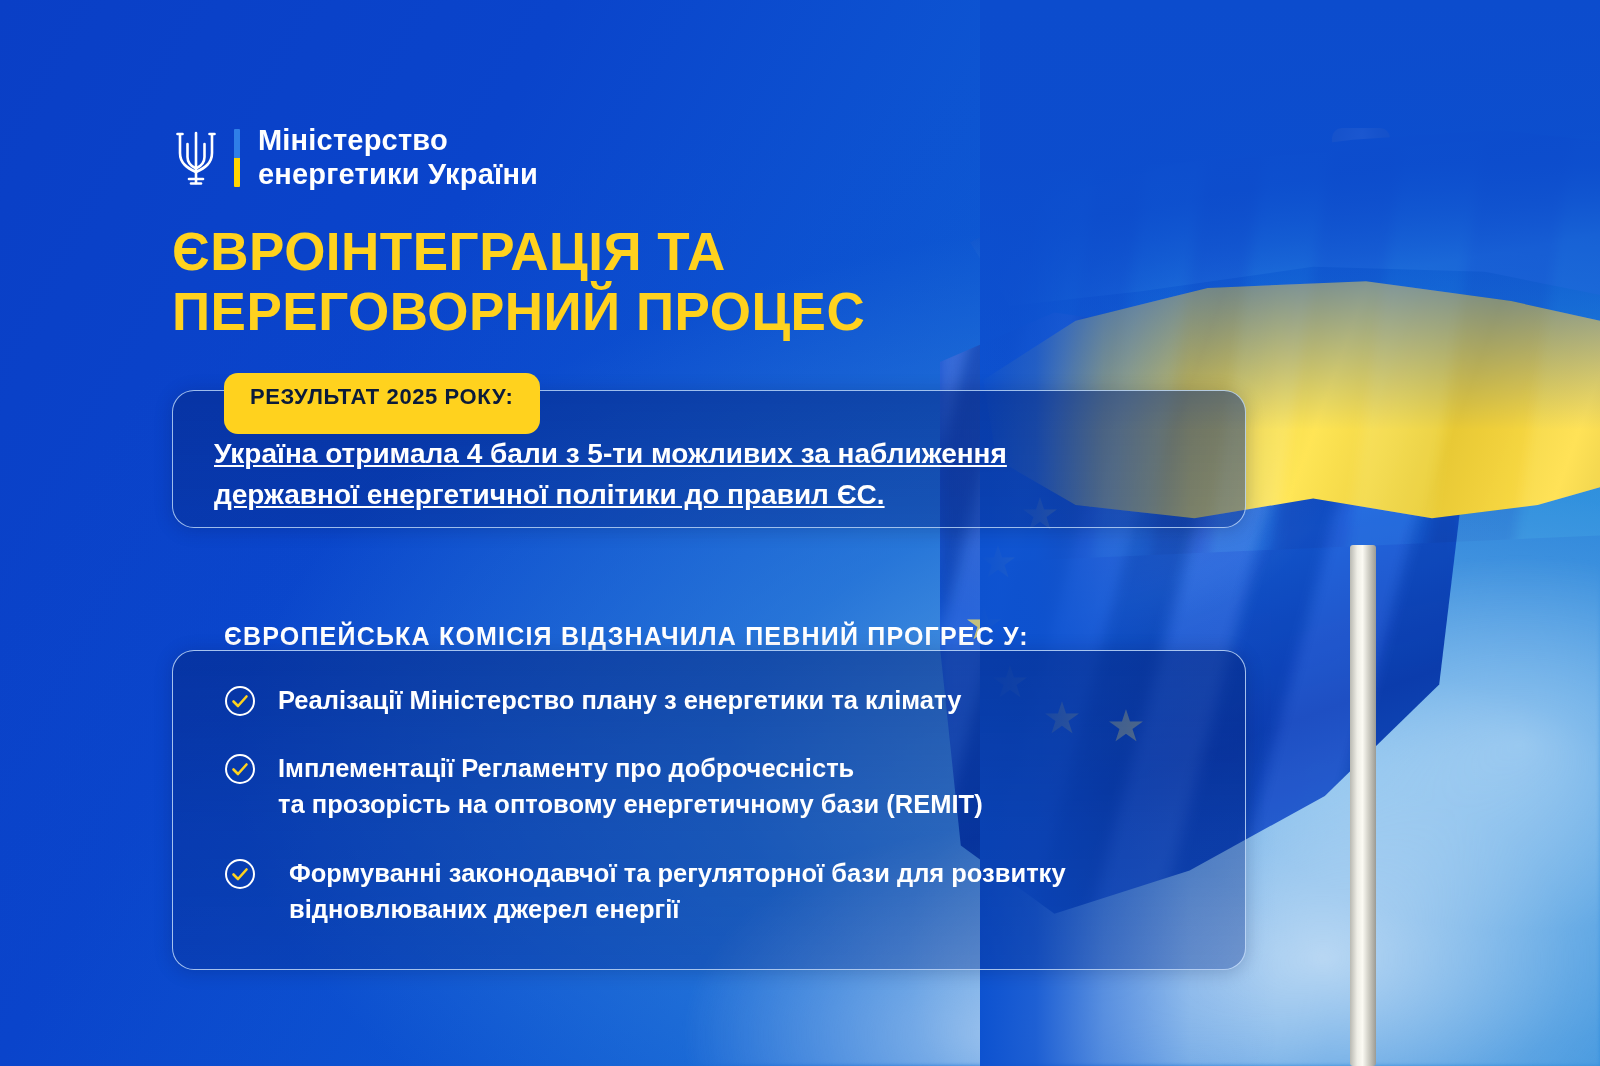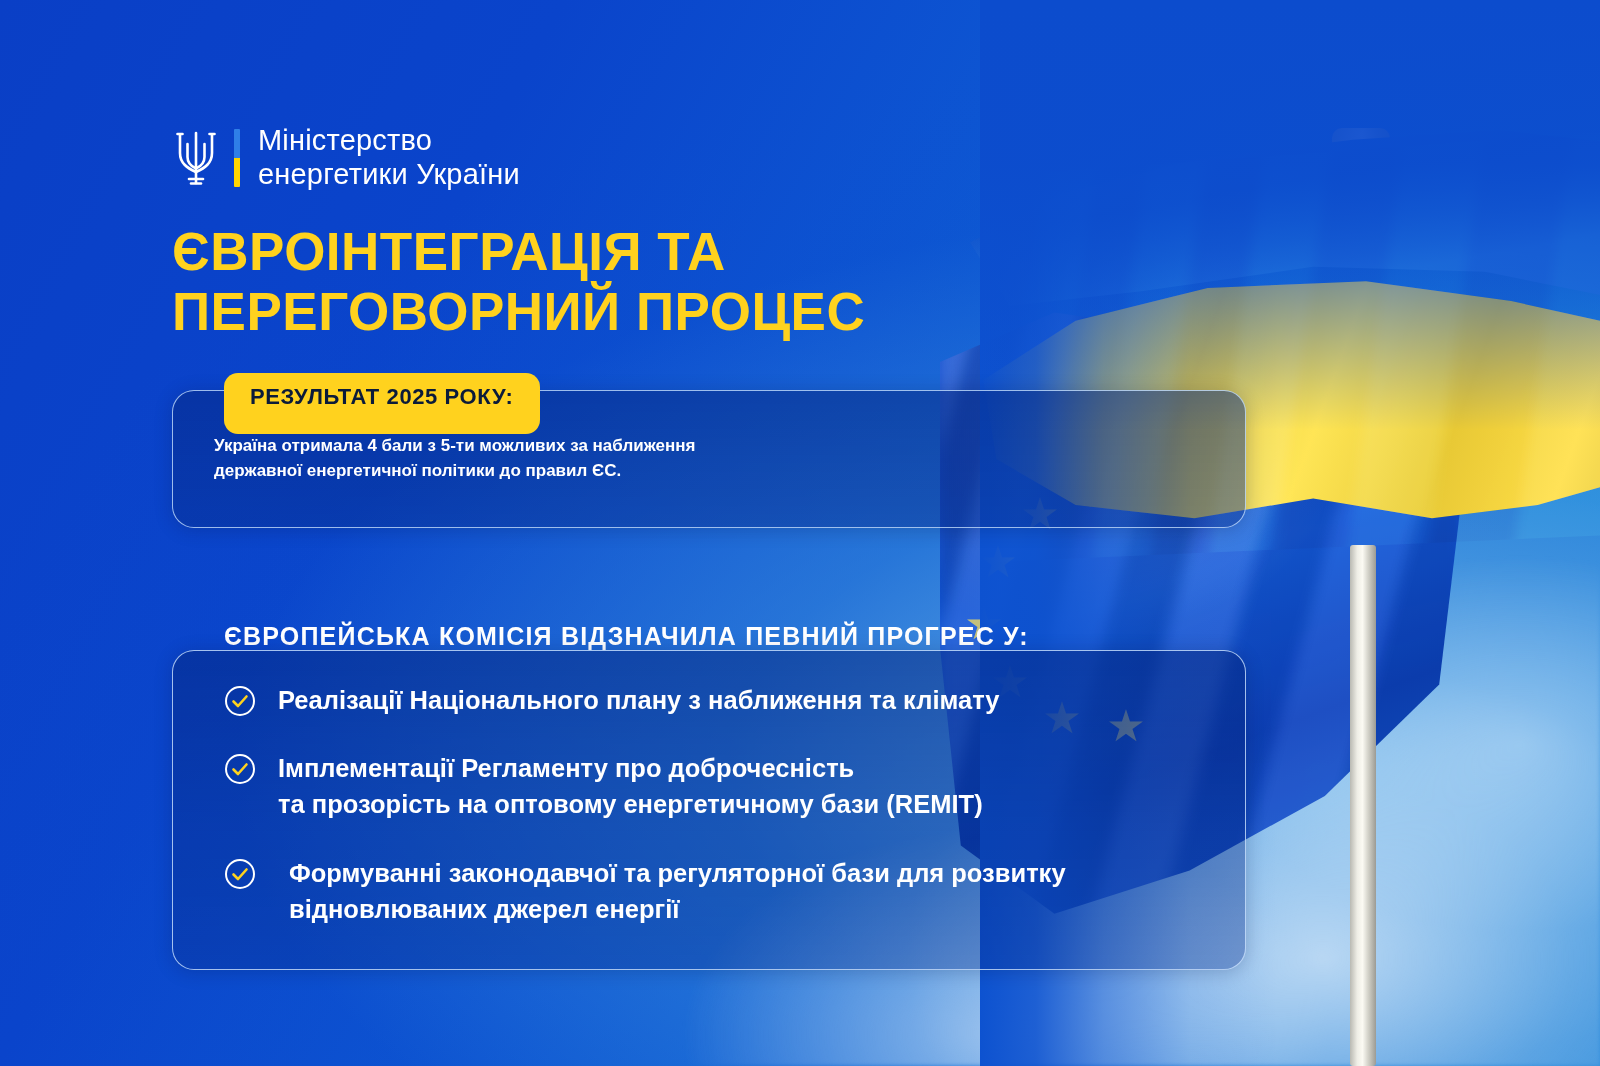--- a/index.html
+++ b/index.html
@@ -104,21 +104,21 @@
   }
 
   
   .content { position:absolute; inset:0; }
 
   
   .logo { position:absolute; left:172px; top:124px; display:flex; align-items:center; gap:0; }
   .trident { width:48px; height:62px; flex:none; }
   .logo-bar { width:6px; height:58px; margin:0 18px 0 14px; border-radius:1px;
               background:linear-gradient(180deg,#2f7fe8 0%,#2f7fe8 50%,#ffd500 50%,#ffd500 100%); }
-  .logo-text { color:#fff; font-size:29px; line-height:1.16; font-weight:400; letter-spacing:0.2px; white-space:pre-line; }
+  .logo-text { color:#fff; font-size:29px; line-height:1.16; font-weight:700; letter-spacing:0.2px; white-space:pre-line; }
 
   
   .headline {
     position:absolute; left:172px; top:222px; width:990px;
     color:#FFD21E; font-size:53px; line-height:1.13; font-weight:800;
     letter-spacing:0.5px; text-transform:uppercase;
   }
 
   
   .result-card {
@@ -130,22 +130,23 @@
   }
   .badge {
     position:absolute; left:224px; top:373px;
     background:#FFD21E; color:#0b1b3a;
     font-size:22px; font-weight:800; letter-spacing:0.6px;
     padding:11px 26px 24px; border-radius:14px;
     text-transform:uppercase;
   }
   .result-text {
     position:absolute; left:214px; top:434px; width:1000px;
-    color:#ffffff; font-size:17px; font-weight:700; line-height:1.46;
+    color:#ffffff; font-size:28px; font-weight:700; line-height:1.46;
     white-space:pre-line;
+    text-decoration:underline;
   }
 
   
   .section-title {
     position:absolute; left:224px; top:622px;
     color:#ffffff; font-size:25px; font-weight:800; letter-spacing:1.2px;
     text-transform:uppercase;
     text-align:right;
   }
 
@@ -230,21 +231,21 @@
   <div class="section-title">ЄВРОПЕЙСЬКА КОМІСІЯ ВІДЗНАЧИЛА ПЕВНИЙ ПРОГРЕС У:</div>
   <div class="bullets-card"></div>
 
   <div class="bullets">
 
     <div class="bullet">
       <svg class="check" viewBox="0 0 32 32">
         <circle cx="16" cy="16" r="14" fill="none" stroke="#ffffff" stroke-width="2"></circle>
         <path d="M9.5 16.5 L14 21 L22.5 11.5" fill="none" stroke="#FFD21E" stroke-width="2.6" stroke-linecap="round" stroke-linejoin="round"></path>
       </svg>
-      <div class="bullet-text">Реалізації Національного плану з наближення та клімату</div>
+      <div class="bullet-text">Реалізації Міністерство плану з енергетики та клімату</div>
     </div>
 
     <div class="bullet">
       <svg class="check" viewBox="0 0 32 32">
         <circle cx="16" cy="16" r="14" fill="none" stroke="#ffffff" stroke-width="2"></circle>
         <path d="M9.5 16.5 L14 21 L22.5 11.5" fill="none" stroke="#FFD21E" stroke-width="2.6" stroke-linecap="round" stroke-linejoin="round"></path>
       </svg>
       <div class="bullet-text">Імплементації Регламенту про доброчесність
 та прозорість на оптовому енергетичному бази (REMIT)</div>
     </div>

